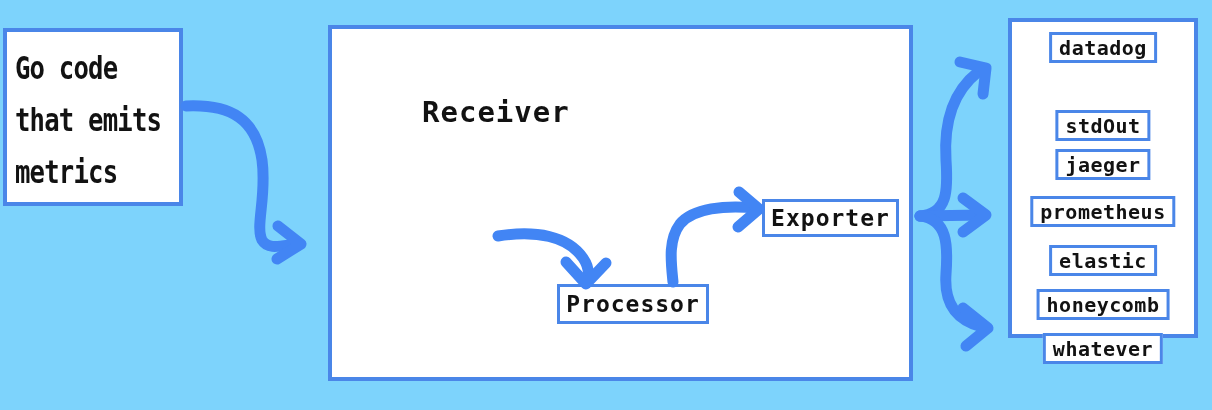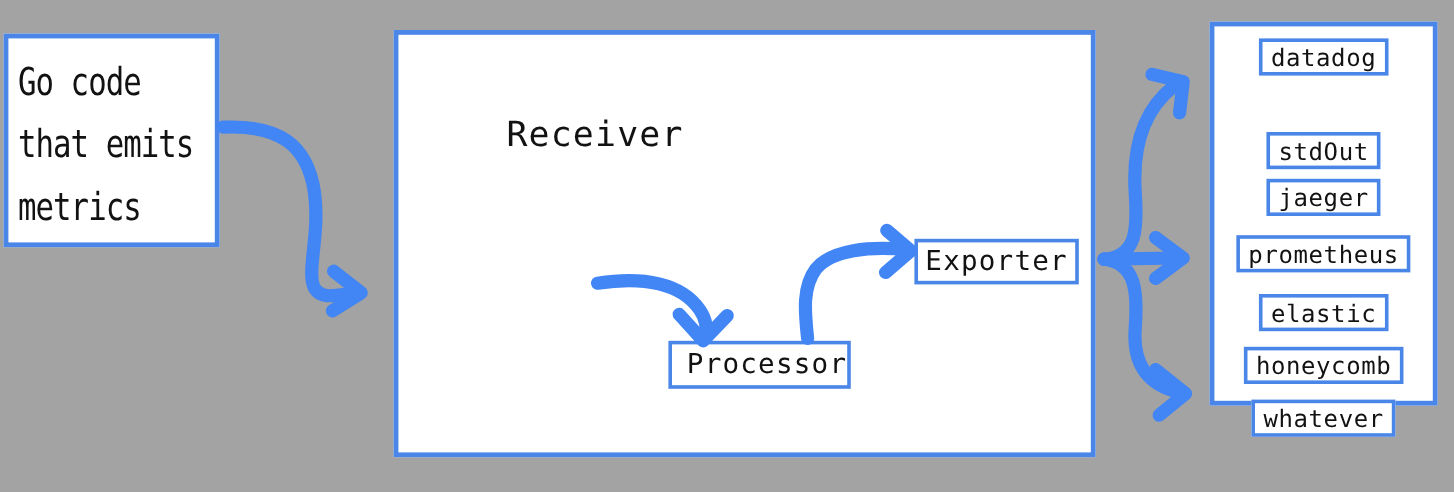--- a/index.html
+++ b/index.html
@@ -4,23 +4,24 @@
 <style>
   html, body {
     margin: 0;
     padding: 0;
     background: #f4f4f4;
   }
   #canvas {
     position: relative;
     width: 1212px;
     height: 410px;
-    background: #a3a3a3;
+    background: #7dd3fc;
     overflow: hidden;
     font-family: "DejaVu Sans Mono", "Liberation Mono", monospace;
+    font-weight: bold;
   }
 
   
   .box {
     position: absolute;
     box-sizing: border-box;
     background: #ffffff;
     border: 4px solid #4a86e8;
     display: flex;
     align-items: center;
@@ -78,21 +79,20 @@
     border-width: 3px;
   }
   #processor-box {
     left: 557px;
     top: 284px;
     width: 152px;
     height: 40px;
     font-size: 23px;
     letter-spacing: 1px;
     border-width: 3px;
-    justify-content: flex-end;
   }
   #exporter-box {
     left: 762px;
     top: 199px;
     width: 137px;
     height: 38px;
     font-size: 23px;
     letter-spacing: 1px;
     border-width: 3px;
   }

